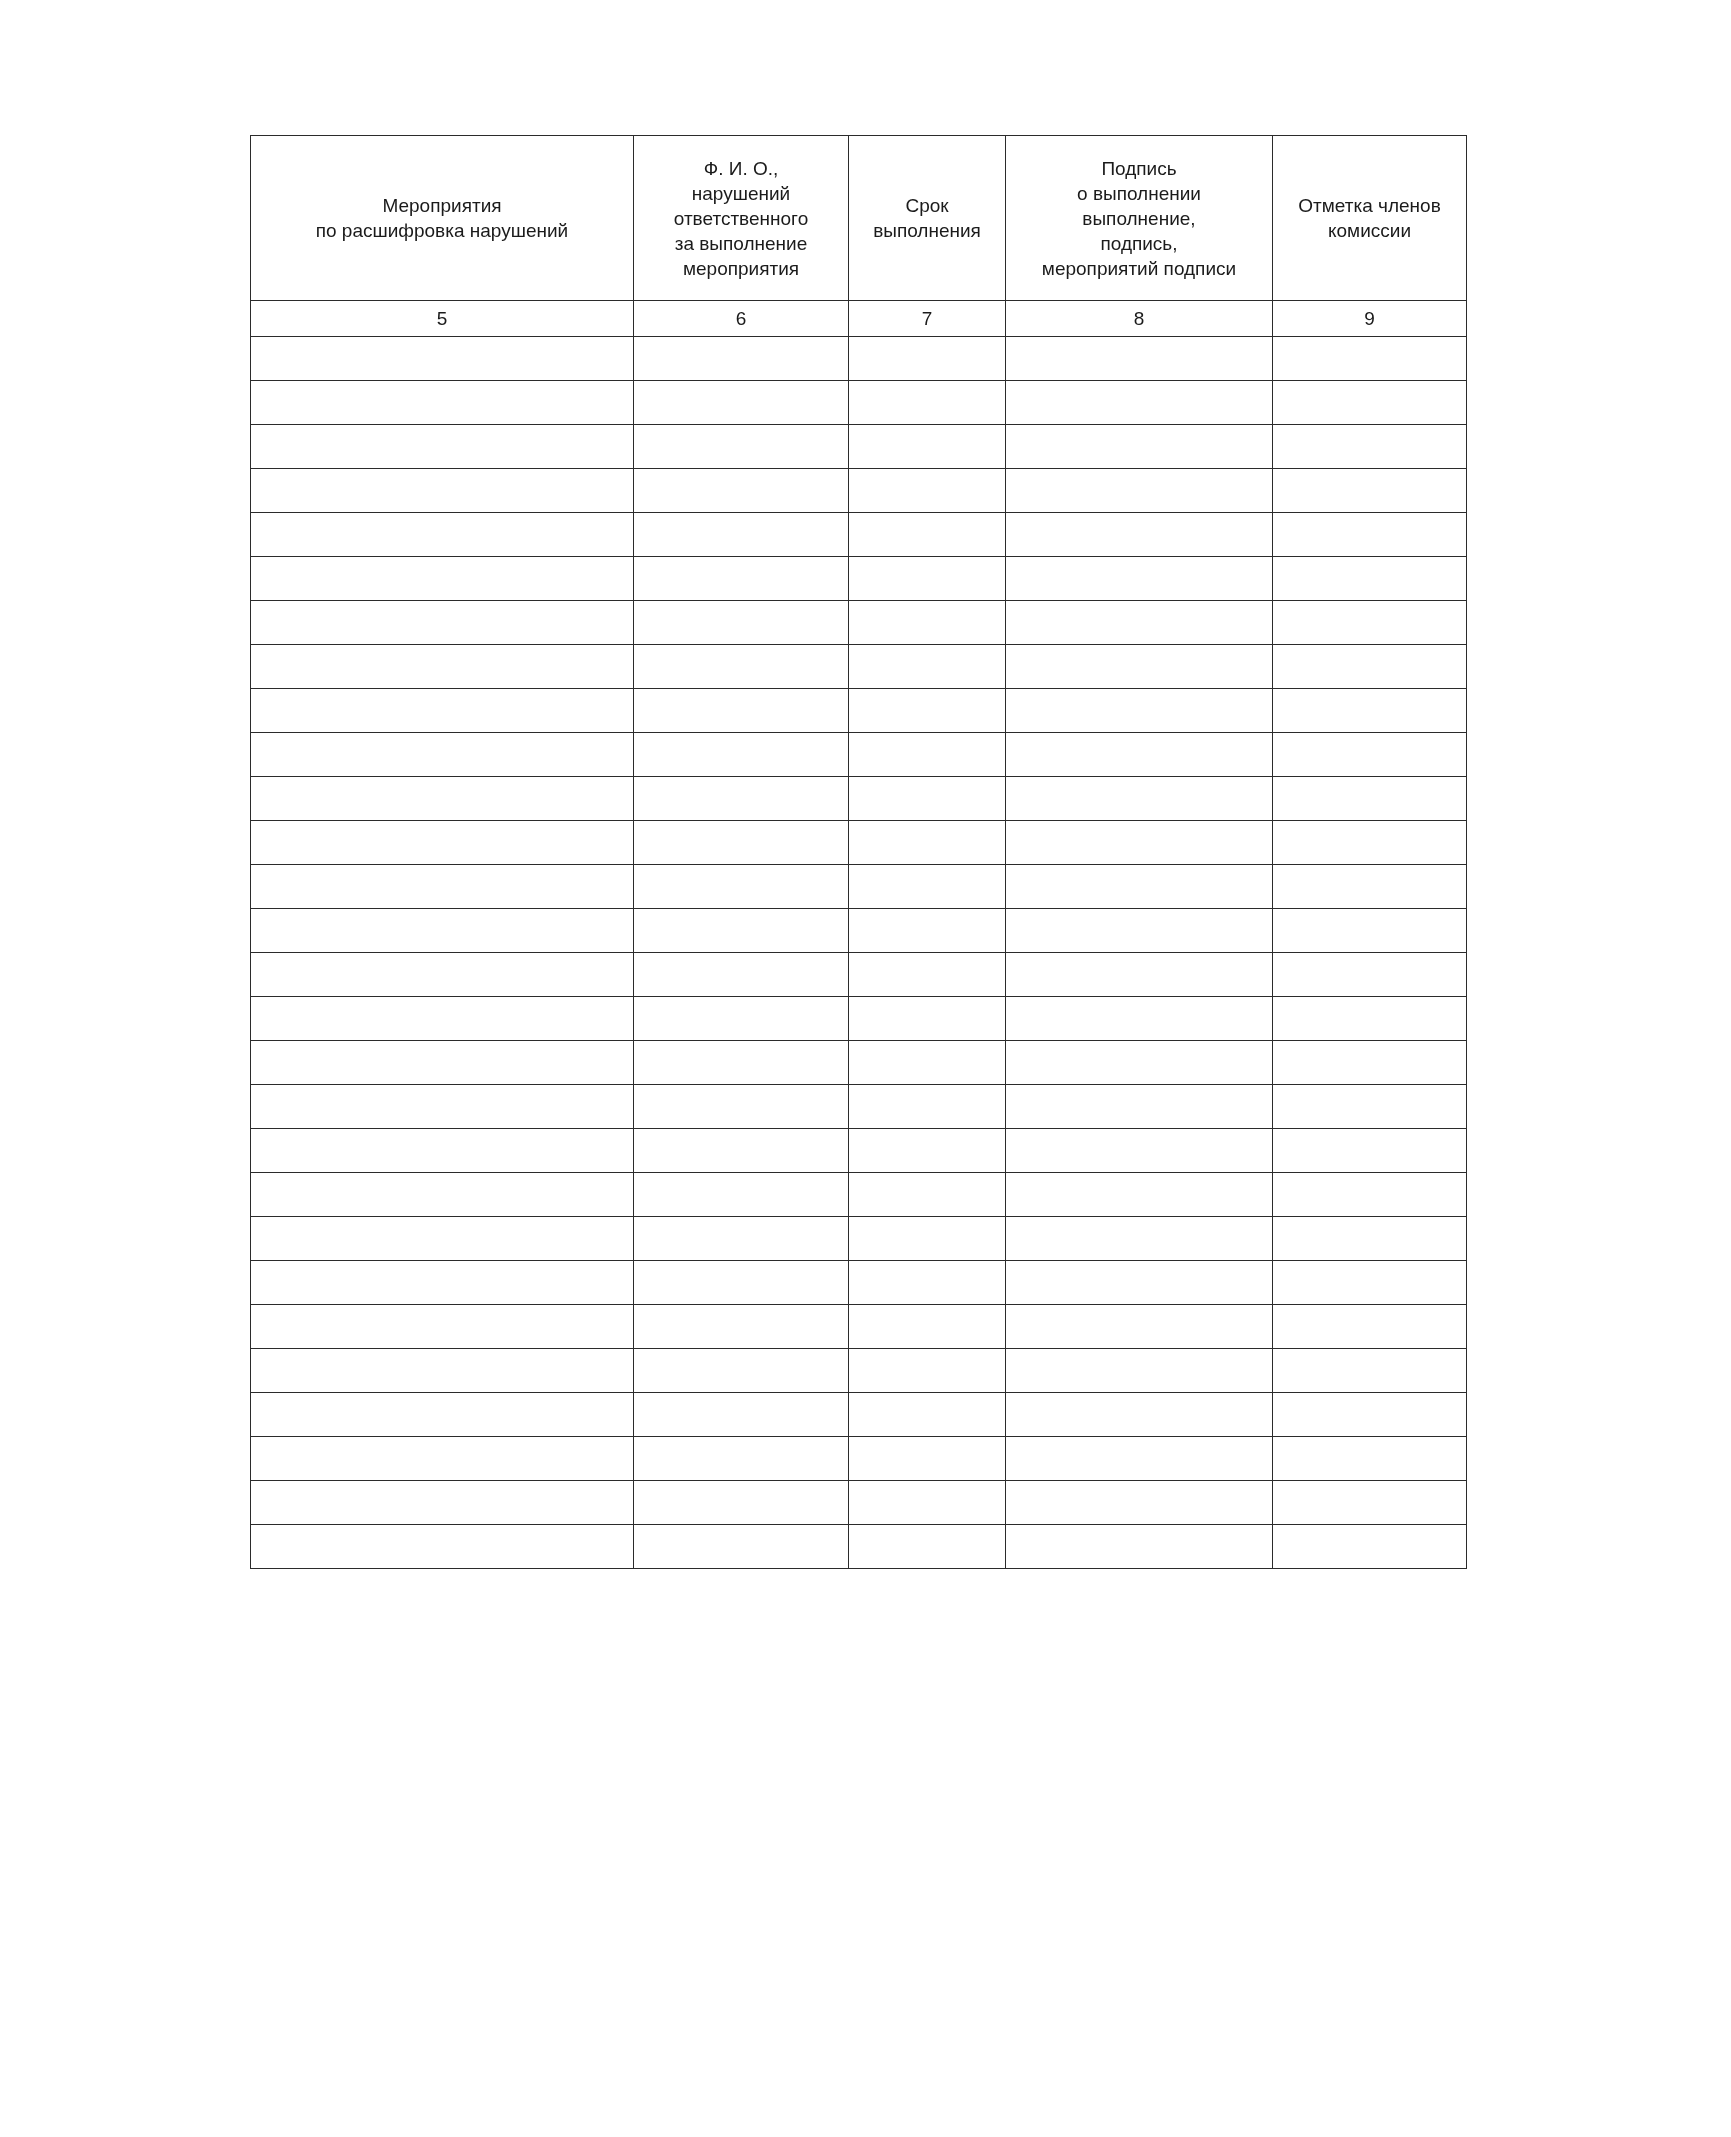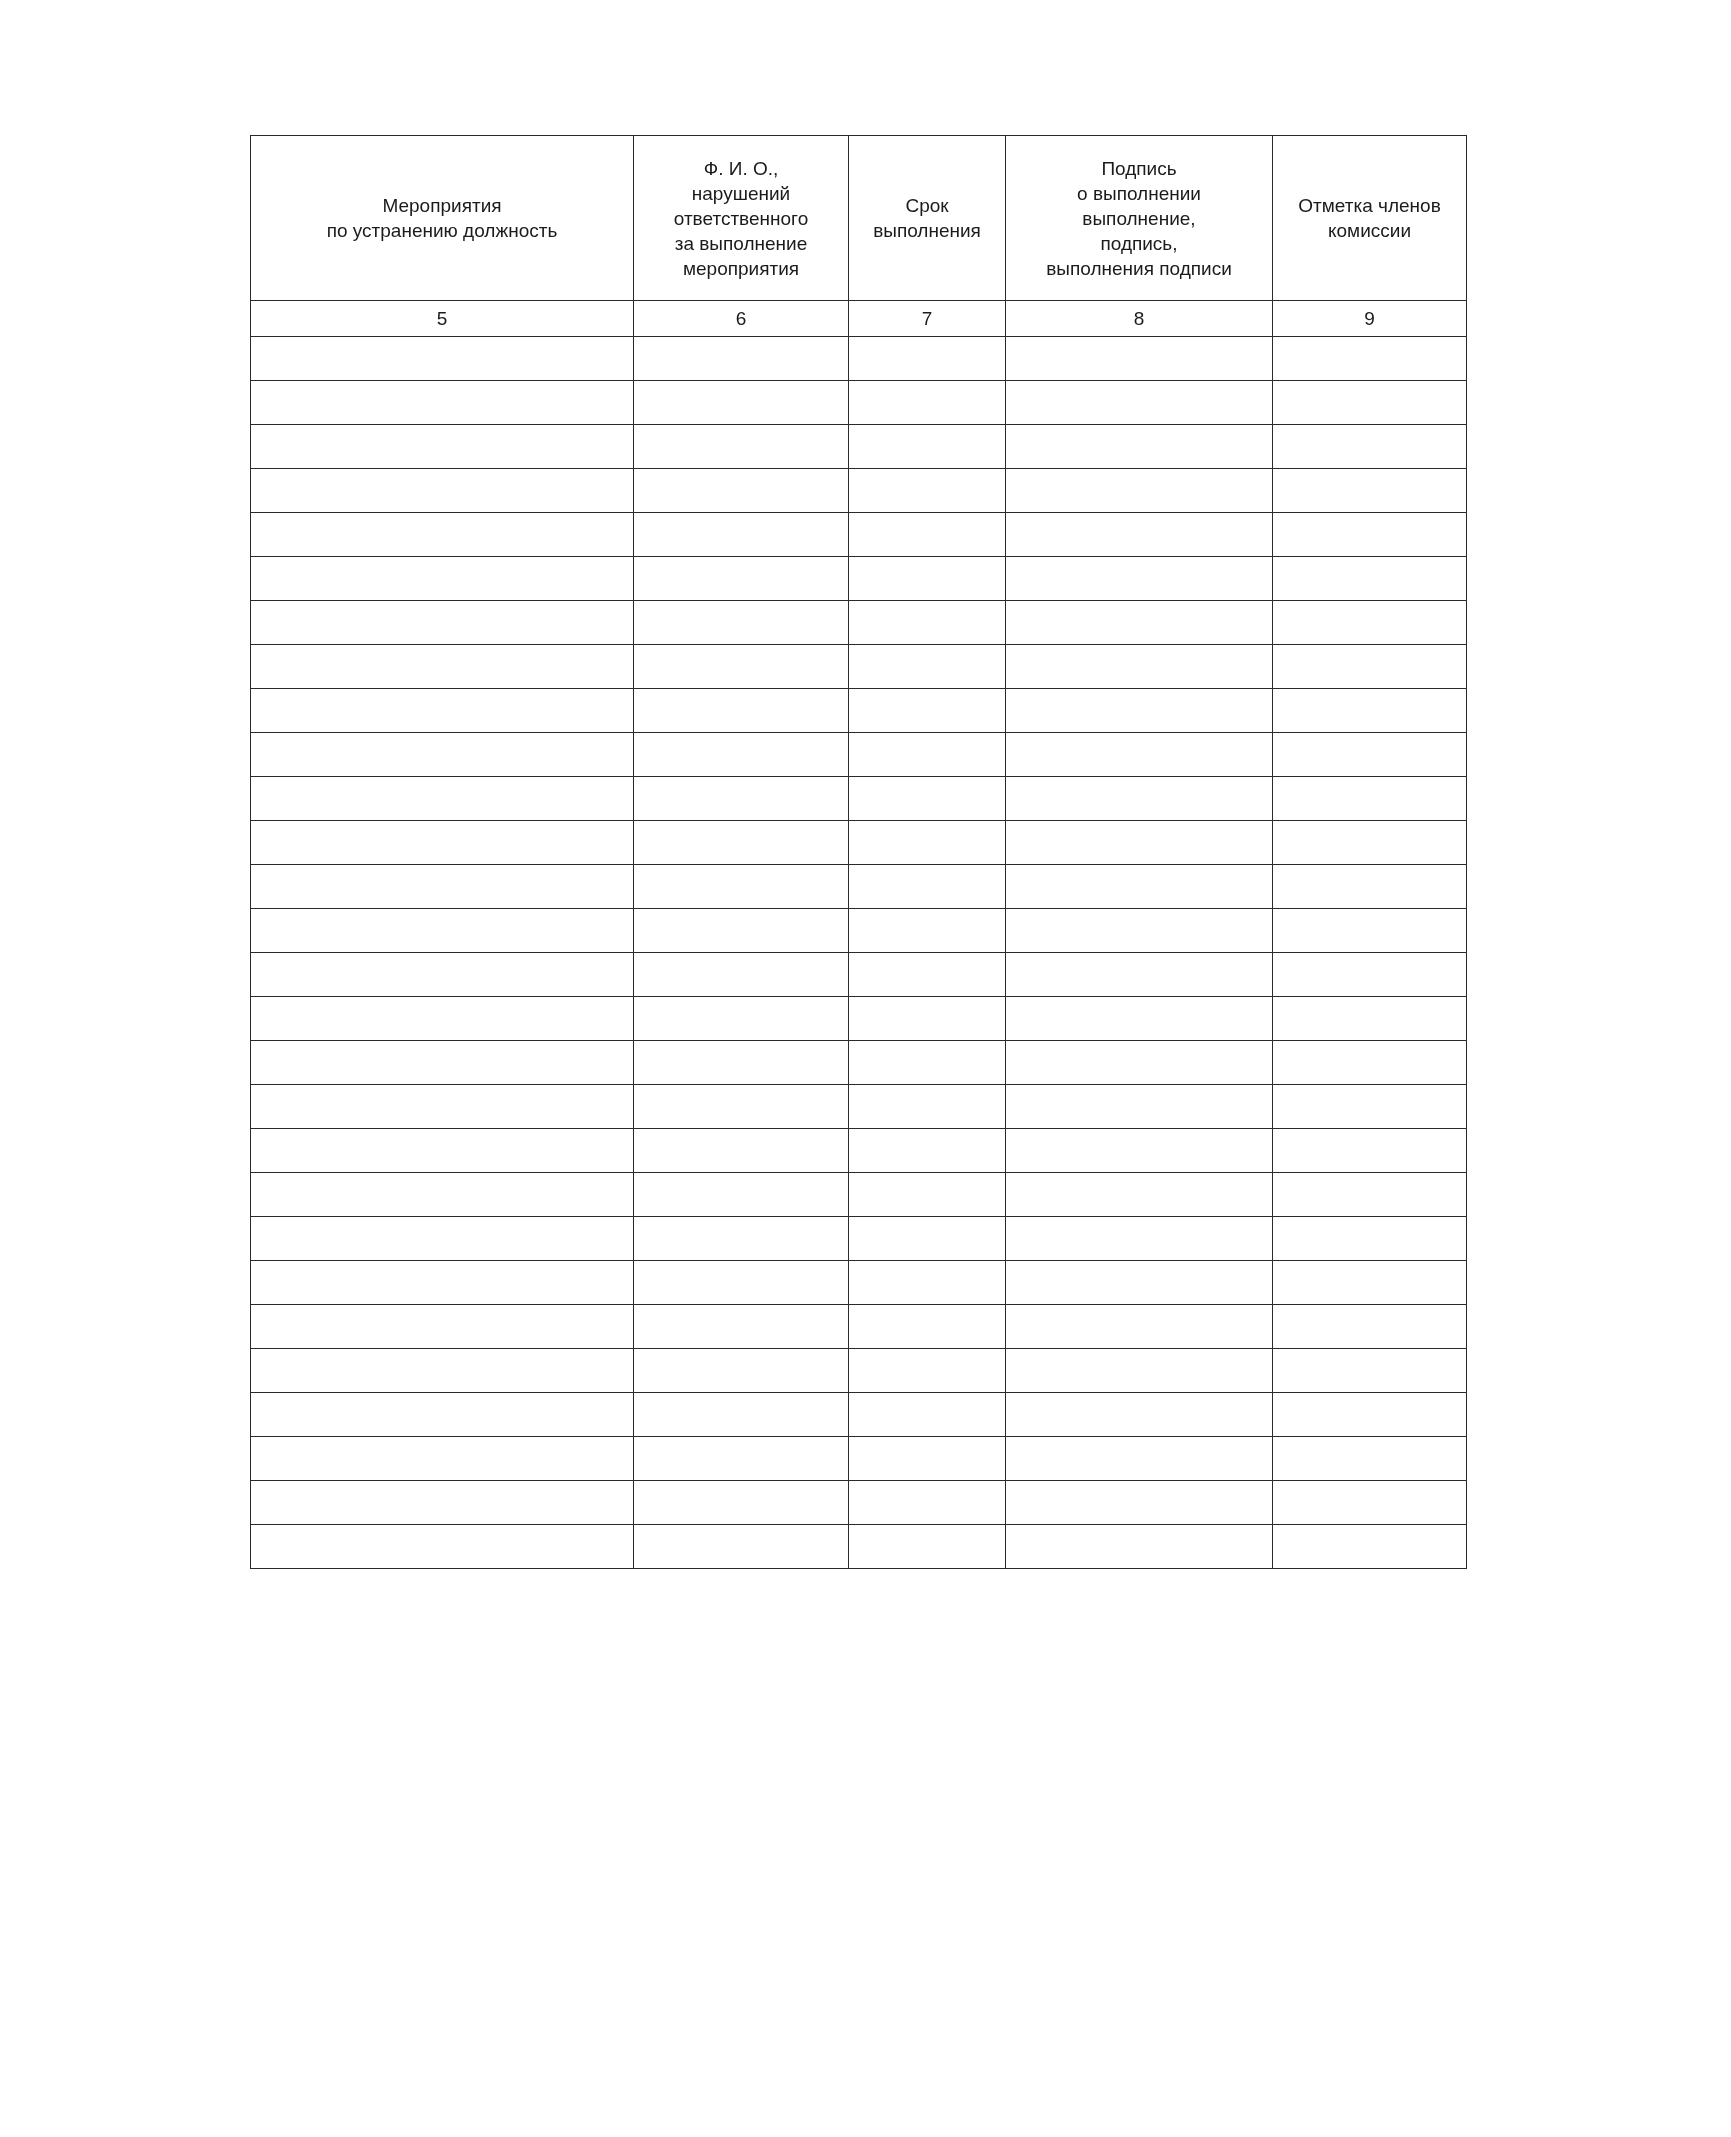--- a/index.html
+++ b/index.html
@@ -80,39 +80,39 @@
         <col class="c1">
           <col class="c2">
           <col class="c3">
           <col class="c4">
           <col class="c5">
       </colgroup>
       <thead>
         <tr>
           <th class="head-cell">
             <span class="cellline">Мероприятия</span>
-            <span class="cellline">по устранению должность</span>
+            <span class="cellline">по расшифровка нарушений</span>
           </th>
           <th class="head-cell">
             <span class="cellline">Ф. И. О.,</span>
             <span class="cellline">нарушений</span>
             <span class="cellline">ответственного</span>
             <span class="cellline">за выполнение</span>
             <span class="cellline">мероприятия</span>
           </th>
           <th class="head-cell">
             <span class="cellline">Срок</span>
             <span class="cellline">выполнения</span>
           </th>
           <th class="head-cell">
             <span class="cellline">Подпись</span>
             <span class="cellline">о выполнении</span>
             <span class="cellline">выполнение,</span>
             <span class="cellline">подпись,</span>
-            <span class="cellline">выполнения подписи</span>
+            <span class="cellline">мероприятий подписи</span>
           </th>
           <th class="head-cell">
             <span class="cellline">Отметка членов</span>
             <span class="cellline">комиссии</span>
           </th>
         </tr>
         <tr class="numbers">
           <td>5</td>
           <td>6</td>
           <td>7</td>

